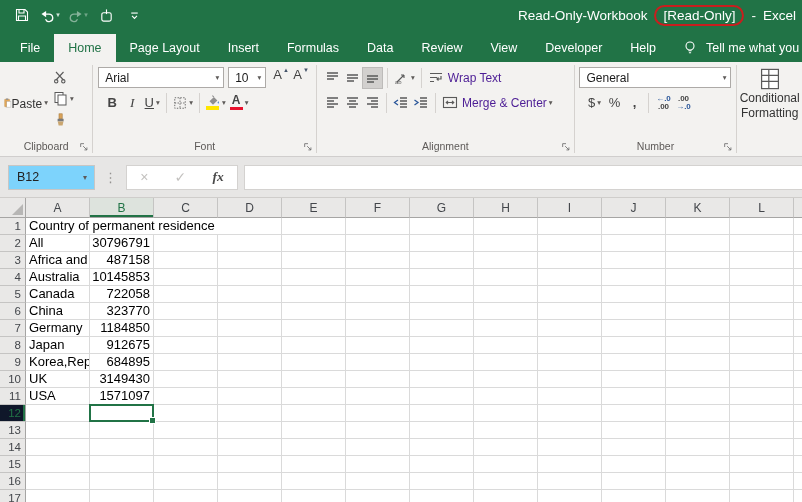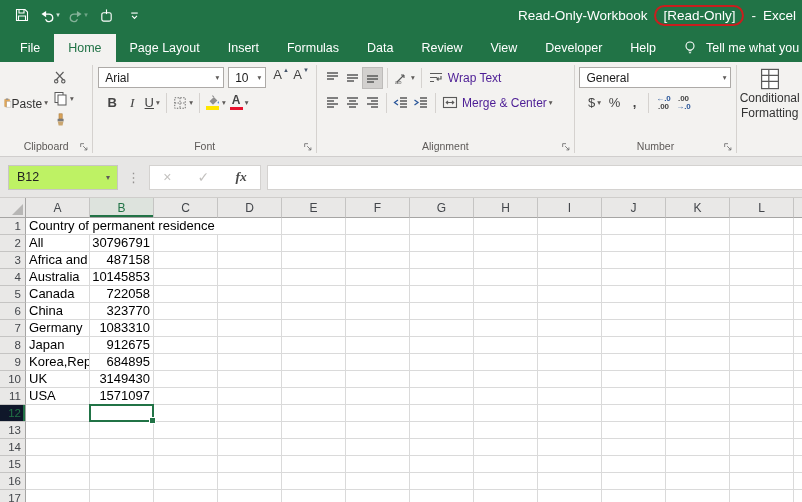--- a/index.html
+++ b/index.html
@@ -64,21 +64,21 @@
   
   .grp-number{width:168px}
   .numglyph{font-size:13px;color:#444}
   .decic{display:flex;flex-direction:column;font-size:8px;line-height:8px;color:#2b579a;align-items:center;font-weight:bold}
   
   .grp-cf{width:70px;align-items:center}
   .cfbtn{display:flex;flex-direction:column;align-items:center;font-size:12px;color:#333;line-height:15px;padding-top:2px}
 
   
   .formula-row{height:41px;background:#e7e6e5;display:flex;align-items:center;padding-left:8px;border-bottom:1px solid #cfcdcb}
-  .namebox{width:110px;height:25px;background:#bef264;border:1px solid #c8c6c4;display:flex;align-items:center;font-size:12.5px;padding-left:8px;color:#222}
+  .namebox{width:87px;height:25px;background:#7dd3fc;border:1px solid #c8c6c4;display:flex;align-items:center;font-size:12.5px;padding-left:8px;color:#222}
   .nb-chev{margin-left:auto;padding:0 7px;color:#5d5a58;font-size:8px}
   .fdots{margin:0 9px;color:#949290;font-size:13px}
   .fbtns{width:112px;height:25px;background:#fff;border:1px solid #d4d2d0;display:flex;align-items:center;justify-content:space-around}
   .fcancel,.fenter{color:#c3c1bf;font-size:14px}
   .fx{color:#4a4a4a;font-family:"Liberation Serif",serif;font-style:italic;font-size:13.5px;font-weight:bold}
   .fxinput{flex:1;height:25px;background:#fff;border:1px solid #d4d2d0;border-right:none;margin-left:6px;font-size:12.5px;padding:3px 6px;color:#222}
 
   
   .sheet{background:#fff;height:304px;overflow:hidden;position:relative}
   .srow{display:flex;width:860px;height:17px}
@@ -529,21 +529,21 @@
       <div class="cell"></div>
       <div class="cell"></div>
       <div class="cell"></div>
       <div class="cell"></div>
       <div class="cell"></div>
       <div class="cell"></div>
     </div>
     <div class="srow">
       <div class="rowh">7</div>
       <div class="cell">Germany</div>
-      <div class="cell num">1083310</div>
+      <div class="cell num">1184850</div>
       <div class="cell"></div>
       <div class="cell"></div>
       <div class="cell"></div>
       <div class="cell"></div>
       <div class="cell"></div>
       <div class="cell"></div>
       <div class="cell"></div>
       <div class="cell"></div>
       <div class="cell"></div>
       <div class="cell"></div>

